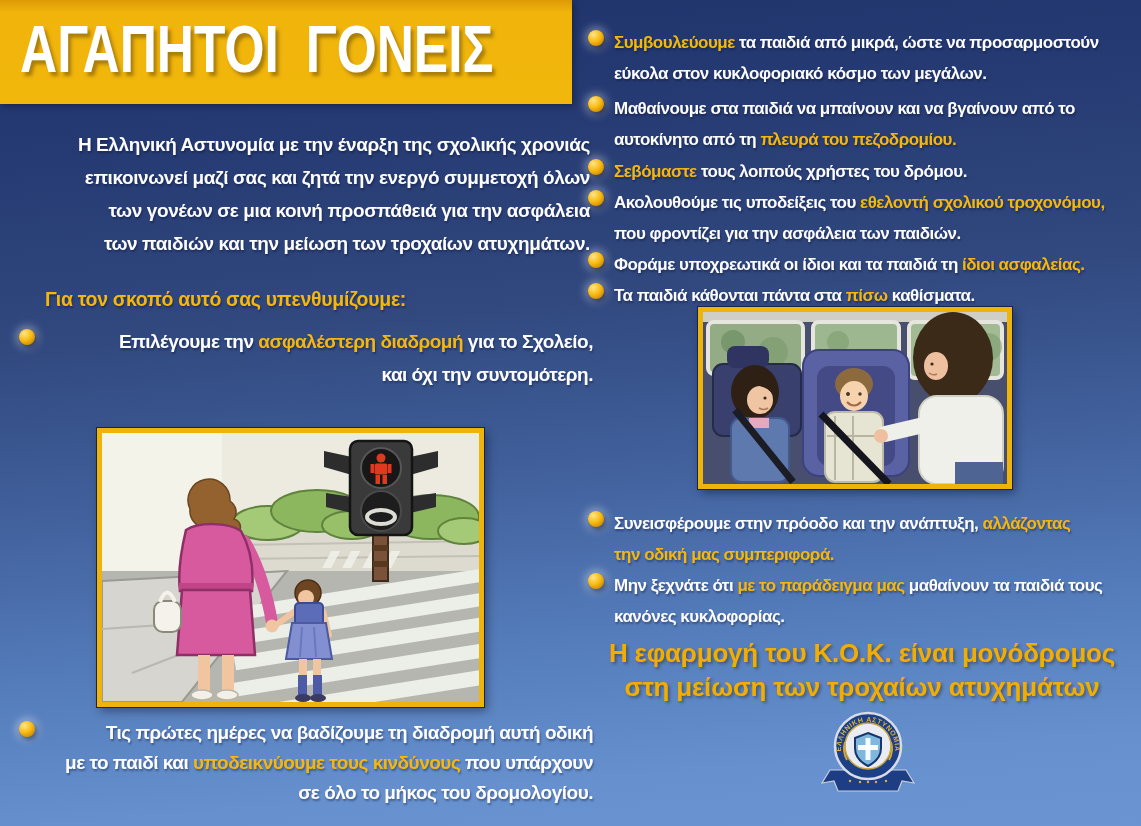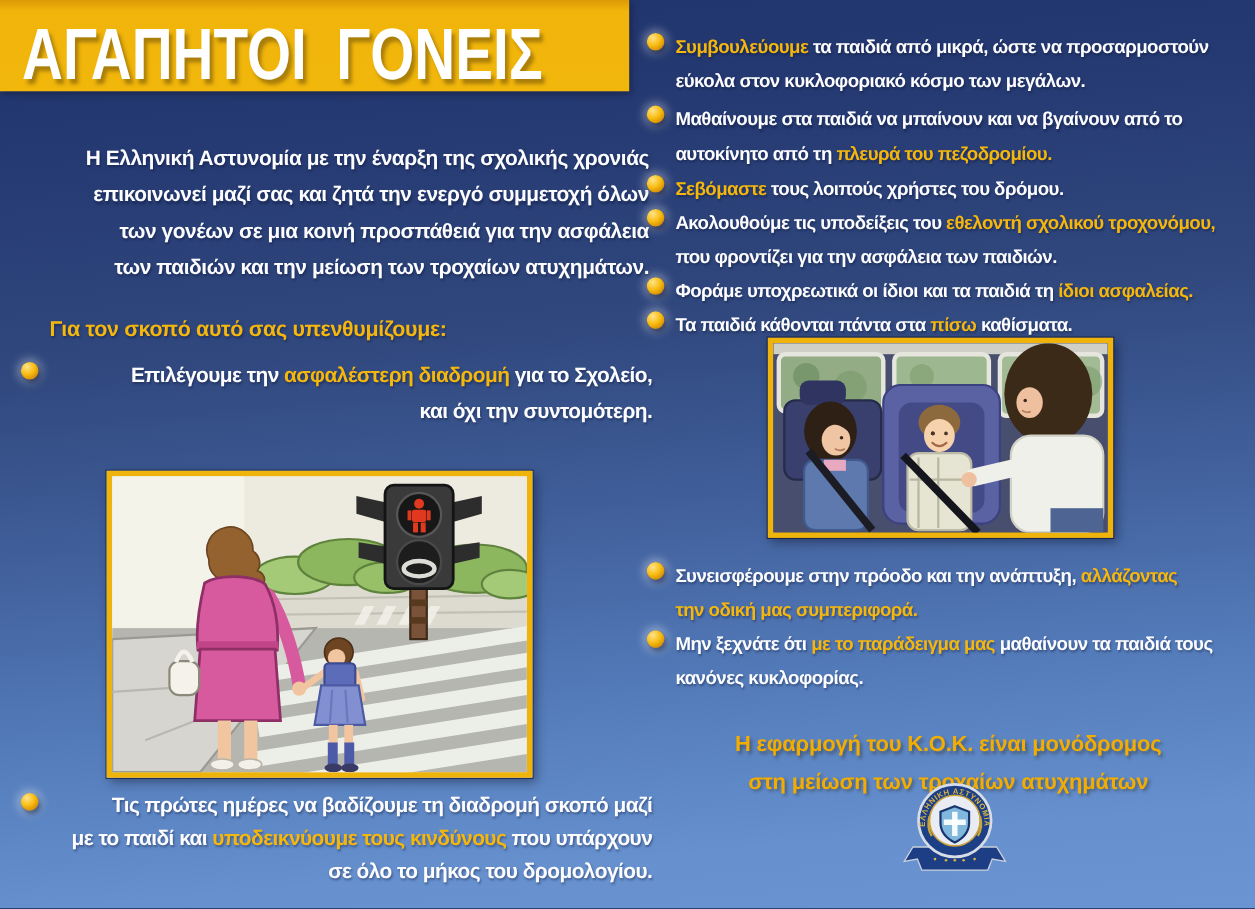--- a/index.html
+++ b/index.html
@@ -2,21 +2,21 @@
 <html><head>
 <meta charset="utf-8">
 <style>
   html,body{margin:0;padding:0;background:#10204a;}
   #poster{
     position:relative;width:1141px;height:826px;overflow:hidden;
     font-family:"Liberation Sans","DejaVu Sans",sans-serif;font-weight:bold;
     background:linear-gradient(175deg,#1f336b 0%,#263b73 18%,#31497f 38%,#41609c 56%,#547cba 74%,#6690ce 90%,#6b94d2 100%);
   }
   
-  .banner{position:absolute;left:0;top:0;width:572px;height:83px;
+  .banner{position:absolute;left:0;top:0;width:572px;height:104px;
     background:linear-gradient(180deg,#dd9a06 0%,#f0b40b 12%,#f2b70b 100%);
     box-shadow:2px 2px 6px rgba(10,15,40,.45);}
   .banner-title{position:absolute;left:20px;top:0;height:95px;line-height:98px;
     color:#fff;font-size:66px;letter-spacing:0;word-spacing:16px;white-space:nowrap;
     transform:scaleX(.78);transform-origin:0 50%;
     text-shadow:4px 4px 4px rgba(110,80,10,.55);}
   
   .whitetext{color:#fdfdff;text-shadow:1px 2px 2px rgba(5,12,45,.38);}
   .hl{color:#f6b70c;}
   .yellowtext{color:#f6b70c;text-shadow:1px 2px 2px rgba(5,12,45,.38);}
@@ -31,22 +31,22 @@
     background:radial-gradient(circle at 34% 28%,#ffe48a 0%,#f8bc12 45%,#d28a00 80%,#a96a00 100%);
     box-shadow:2px 3px 5px rgba(0,0,25,.45),0 0 9px 3px rgba(255,255,255,.38);}
   .lb{left:19px;width:548px;font-size:19px;line-height:32.5px;letter-spacing:-.5px;text-align:right;}
   .rb{left:588px;width:544px;font-size:17px;line-height:31px;letter-spacing:-.5px;}
   
   .frame{position:absolute;border:5px solid #eeb40c;box-shadow:0 0 0 1px #16254e,3px 4px 9px rgba(0,0,20,.4);background:#eceadf;}
   .frame svg{display:block;}
   #crosswalk-frame{left:97px;top:428px;}
   #carphoto-frame{left:698px;top:307px;background:#474e6e;}
   
-  .statement{position:absolute;left:583px;top:660px;width:558px;text-align:center;
-    font-size:20px;line-height:34px;color:#f3ad00;letter-spacing:-.2px;
+  .statement{position:absolute;left:583px;top:636px;width:558px;text-align:center;
+    font-size:26px;line-height:34px;color:#f3ad00;letter-spacing:-.2px;
     text-shadow:2px 2px 3px rgba(35,28,0,.4);}
   .emblem{position:absolute;left:820px;top:708px;}
   .ministry{position:absolute;left:773px;top:784px;font-size:13px;line-height:14.5px;
     color:#f4f6fa;letter-spacing:.2px;text-shadow:1px 1px 1px rgba(5,12,45,.5);}
 </style>
 </head>
 <body>
 
 <div id="poster">
 
@@ -154,21 +154,21 @@
         <rect x="196" y="242" width="9" height="22" fill="#4c5aa8"></rect>
         <rect x="211" y="242" width="9" height="22" fill="#4c5aa8"></rect>
         <ellipse cx="201" cy="265" rx="8" ry="4" fill="#3a3a66"></ellipse>
         <ellipse cx="216" cy="265" rx="8" ry="4" fill="#3a3a66"></ellipse>
       </g>
     </svg>
   </div>
 
   <div class="bullet lb" style="top:718px;line-height:30px">
     <span class="dot"></span>
-    <span class="bt whitetext"><span>Τις πρώτες ημέρες να βαδίζουμε τη διαδρομή σκοπό μαζί</span><br><span>με το παιδί και </span><span class="hl">υποδεικνύουμε τους κινδύνους</span><span> που υπάρχουν</span><br><span>σε όλο το μήκος του δρομολογίου.</span></span>
+    <span class="bt whitetext"><span>Τις πρώτες ημέρες να βαδίζουμε τη διαδρομή αυτή οδική</span><br><span>με το παιδί και </span><span class="hl">υποδεικνύουμε τους κινδύνους</span><span> που υπάρχουν</span><br><span>σε όλο το μήκος του δρομολογίου.</span></span>
   </div>
 
   <div class="bullet rb" style="top:27px">
       <span class="dot"></span>
       <span class="bt whitetext"><span class="hl">Συμβουλεύουμε</span><span> τα παιδιά από μικρά, ώστε να προσαρμοστούν</span><br><span>εύκολα στον κυκλοφοριακό κόσμο των μεγάλων.</span></span>
     </div>
   <div class="bullet rb" style="top:93px">
       <span class="dot"></span>
       <span class="bt whitetext"><span>Μαθαίνουμε στα παιδιά να μπαίνουν και να βγαίνουν από το</span><br><span>αυτοκίνητο από τη </span><span class="hl">πλευρά του πεζοδρομίου.</span></span>
     </div>

